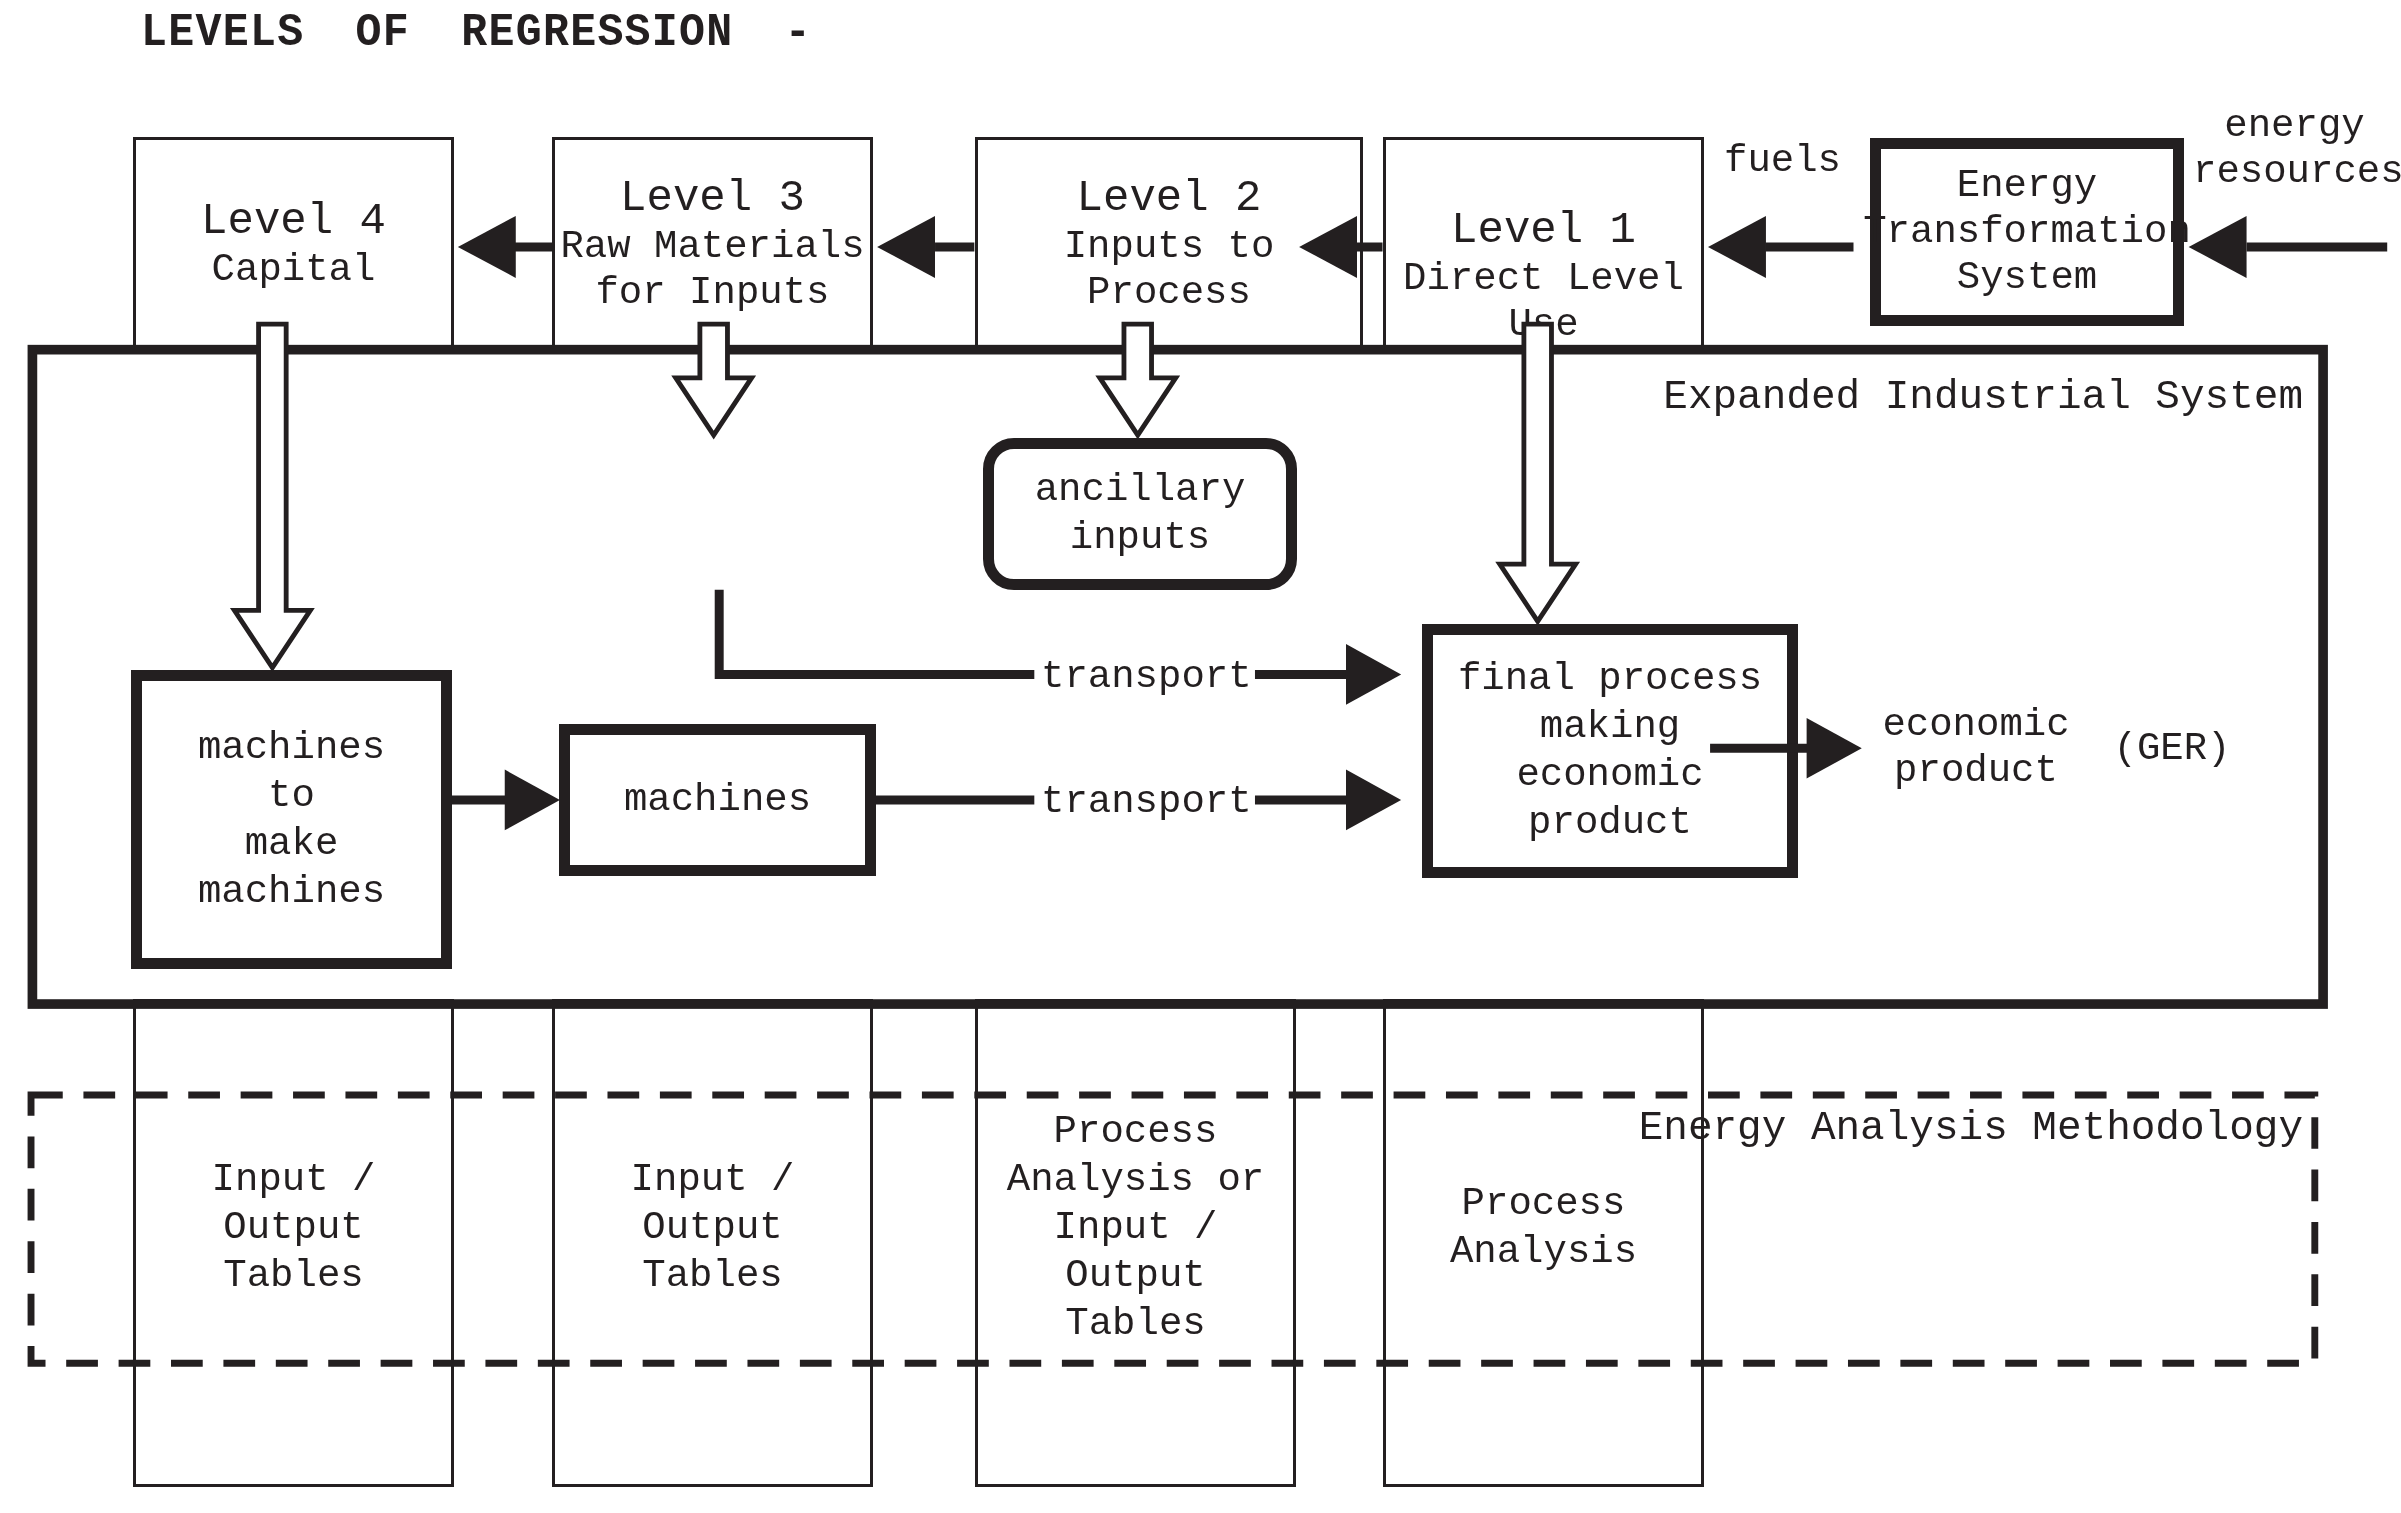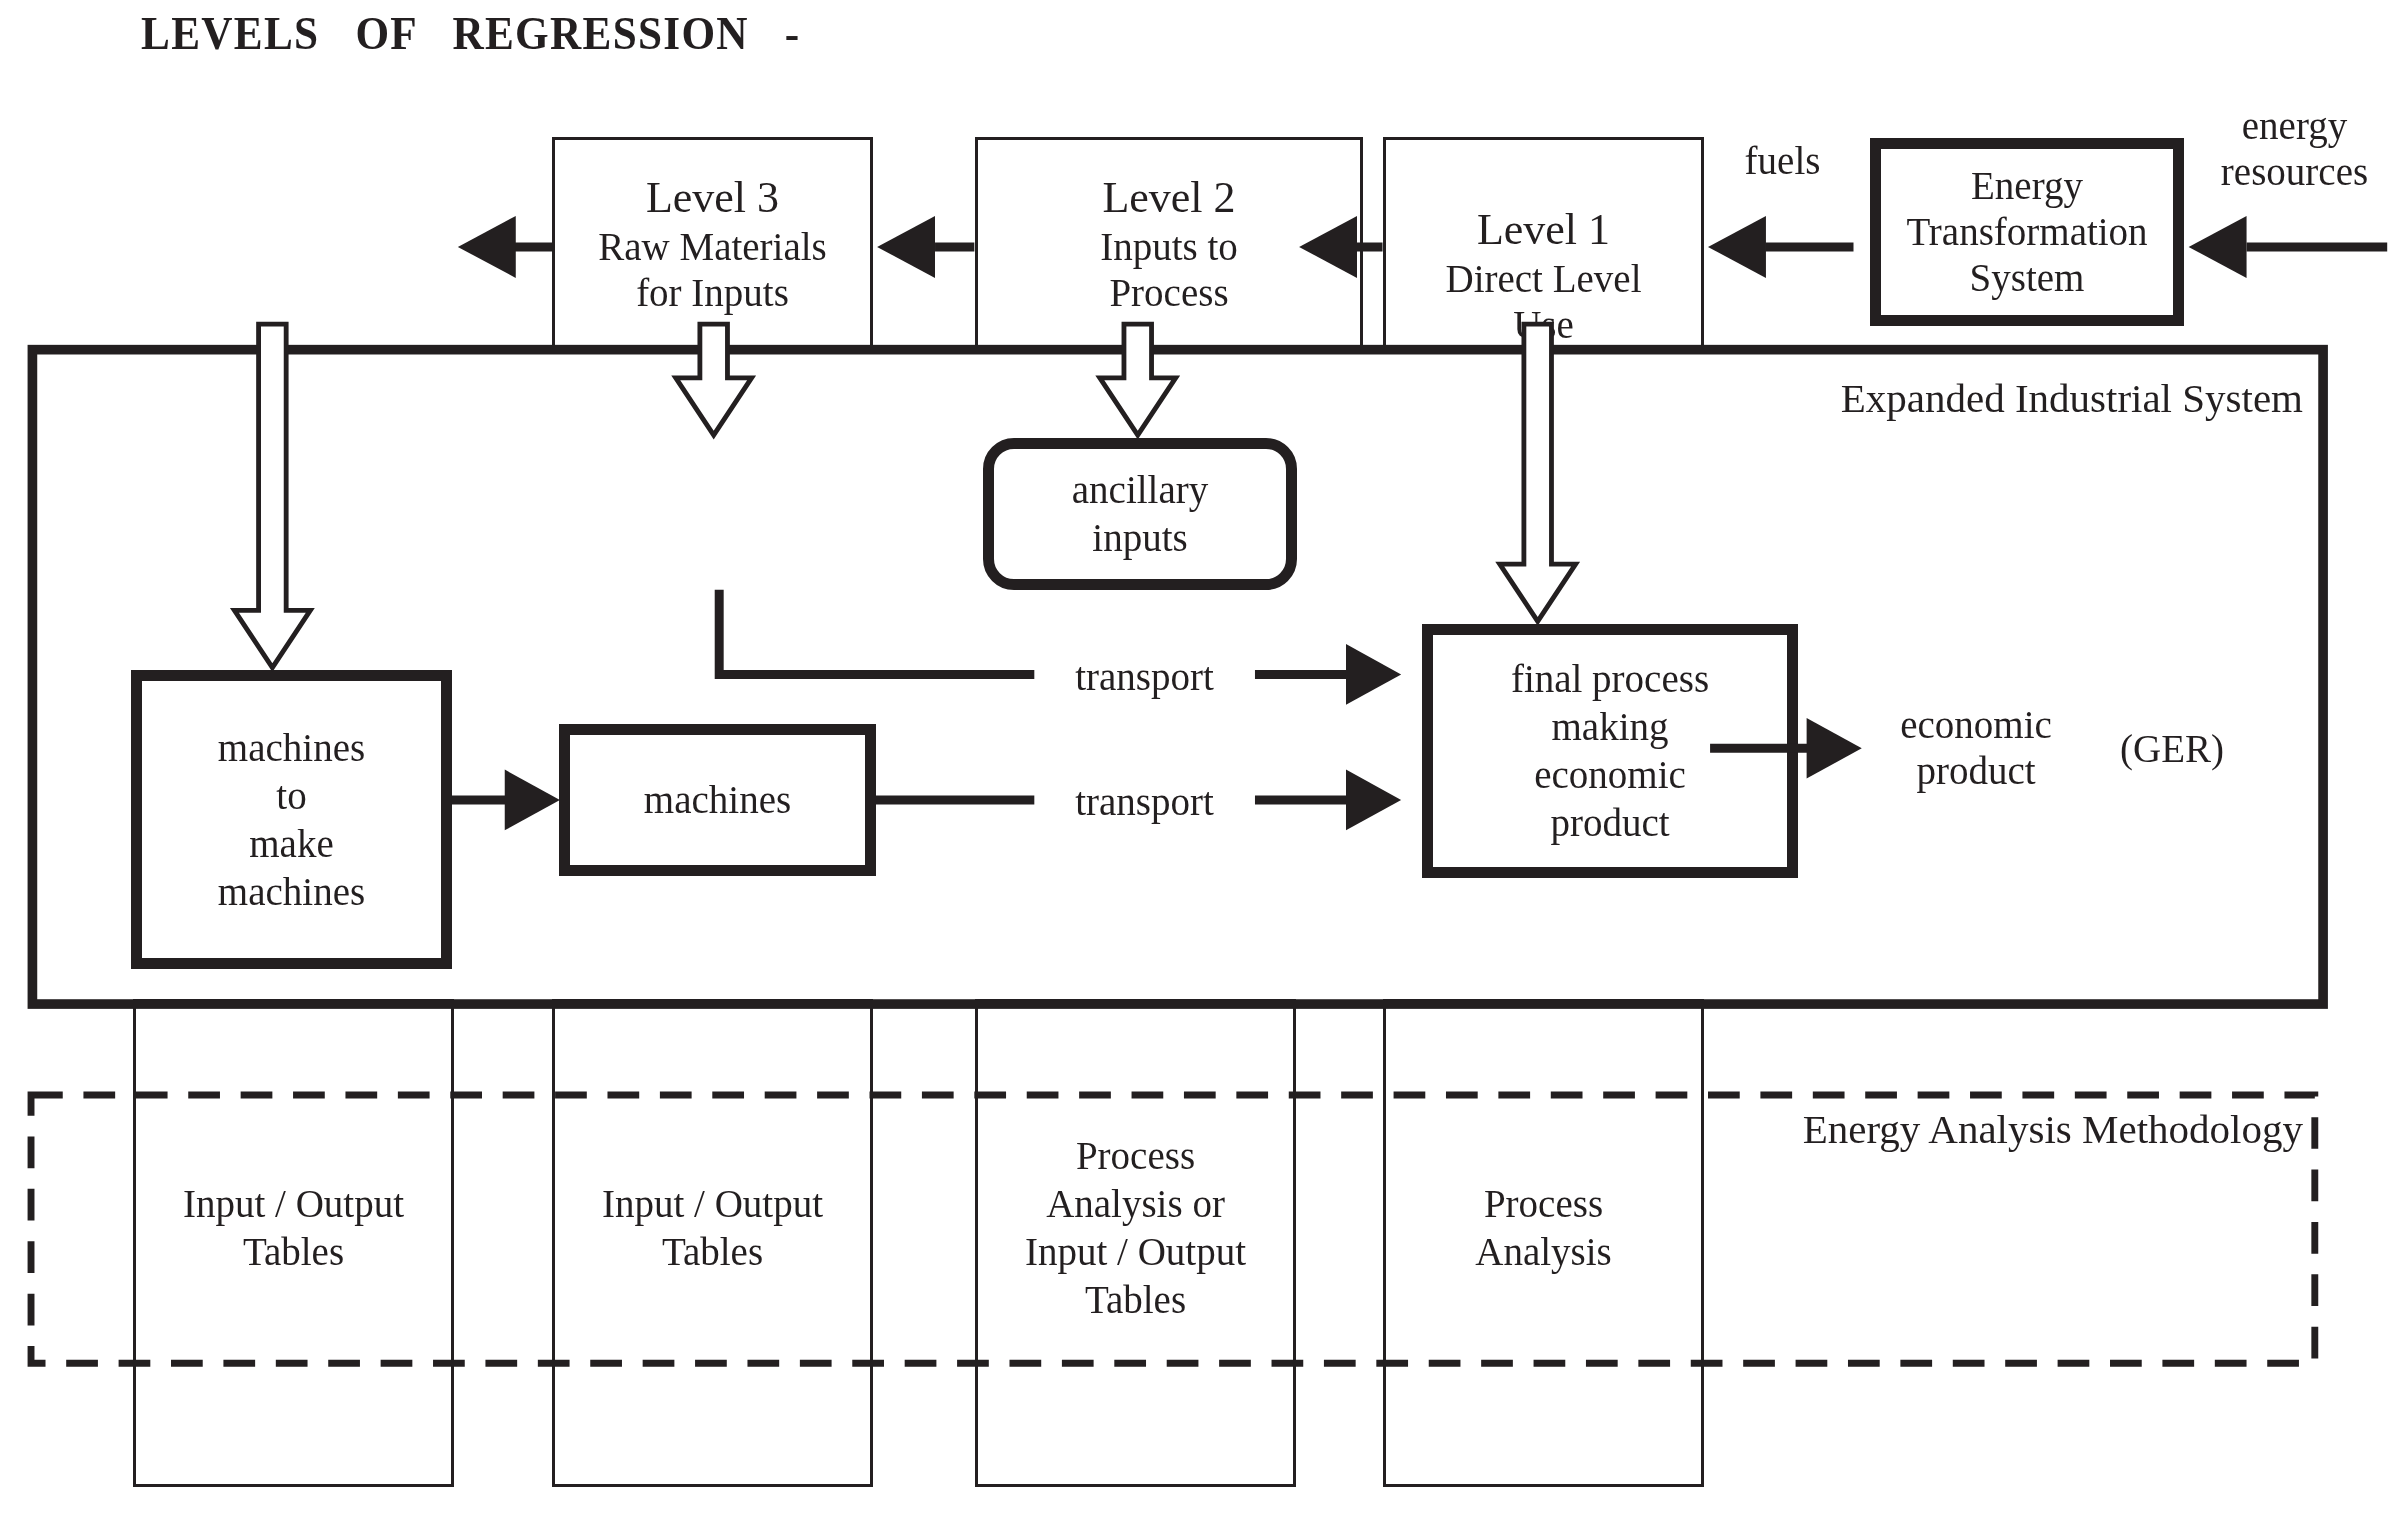--- a/index.html
+++ b/index.html
@@ -1,20 +1,20 @@
 <!DOCTYPE html>
 <html style="font-size:11px"><head>
 <meta charset="utf-8">
 <style>
   html,body{margin:0;padding:0;background:#ffffff;}
   #canvas{
     position:relative;
     width:2401px;height:1513px;
     background:#ffffff;
-    font-family:Liberation Serif, serif;
+    font-family:Liberation Mono, monospace;
     color:#231f20;
     overflow:hidden;
   }
   .pre{white-space:pre-line;}
   
   .box{
     position:absolute;box-sizing:border-box;
     display:flex;flex-direction:column;
     align-items:center;justify-content:center;
     text-align:center;background:transparent;
@@ -35,20 +35,24 @@
   .corner-label{font-size:41px;white-space:nowrap;text-align:right;}
   .small-label{font-size:39px;line-height:46px;}
 </style>
 </head>
 <body>
 
 <div id="canvas">
 
   <div class="label title" style="left:141px;top:5.5px;">LEVELS  OF  REGRESSION  -</div>
 
+  <div class="box thin" style="left:133px;top:137px;width:321px;height:214px;">
+    <div class="lv-title">Level 4</div>
+    <div class="lv-sub pre">Capital</div>
+  </div>
 
   <div class="box thin" style="left:552px;top:137px;width:321px;height:214px;">
     <div class="lv-title">Level 3</div>
     <div class="lv-sub pre">Raw Materials
 for Inputs</div>
   </div>
 
   <div class="box thin" style="left:975px;top:137px;width:388px;height:214px;">
     <div class="lv-title">Level 2</div>
     <div class="lv-sub pre">Inputs to

